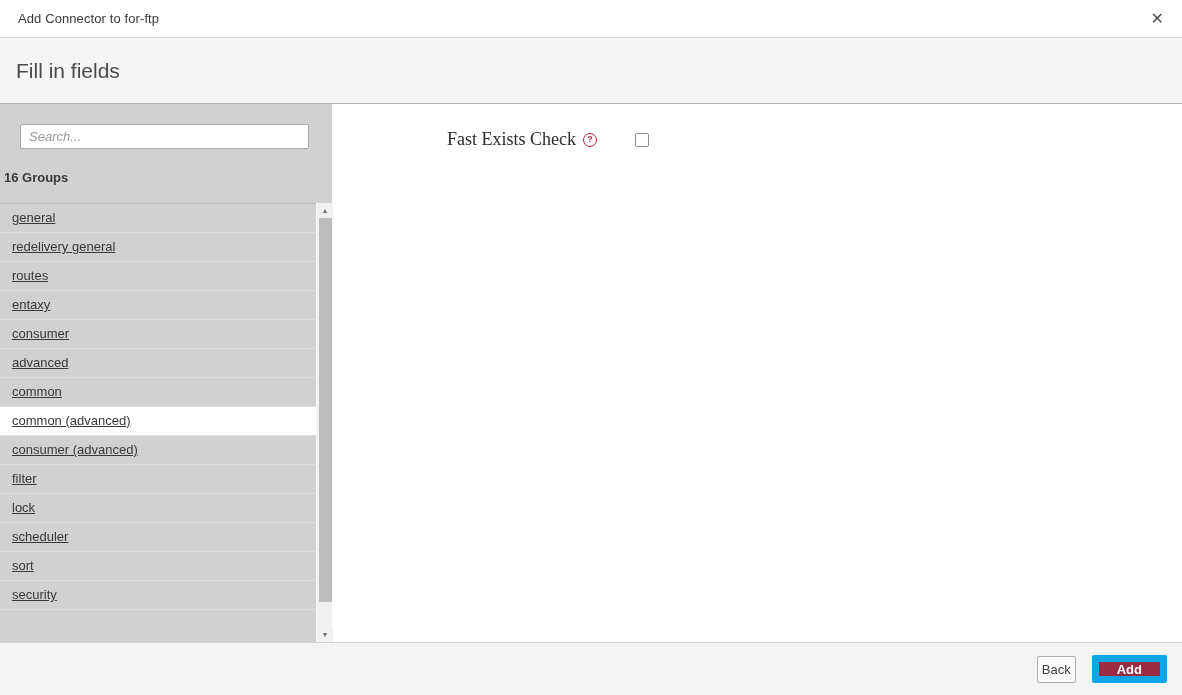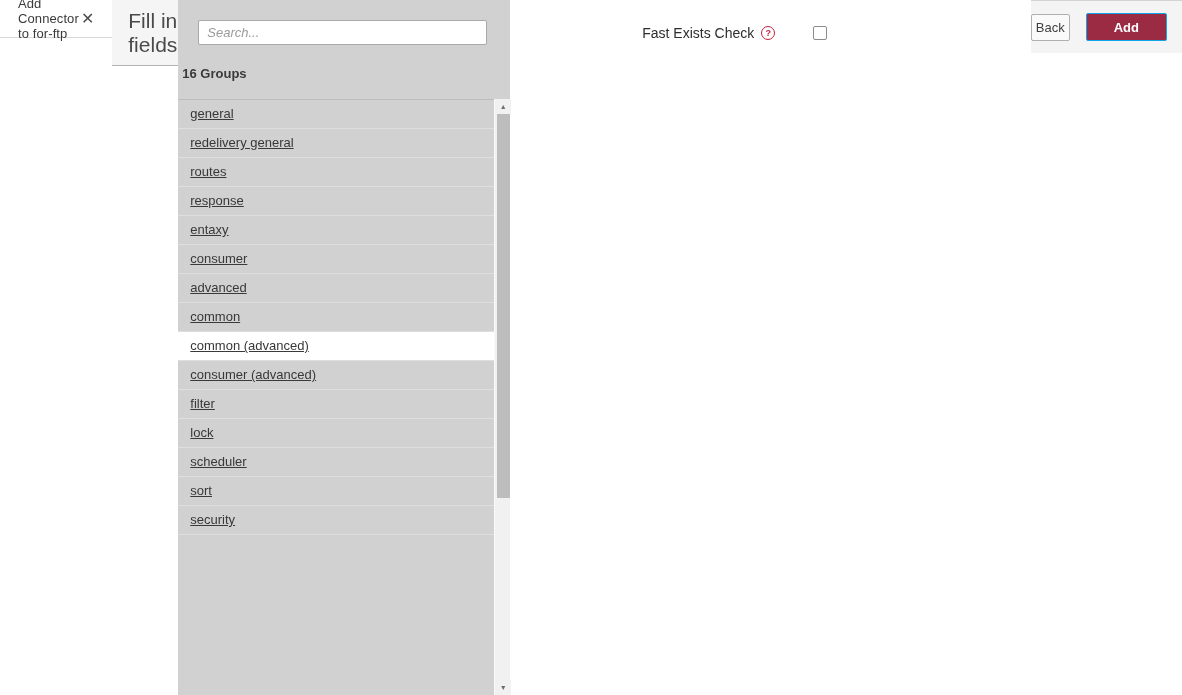--- a/index.html
+++ b/index.html
@@ -1,21 +1,21 @@
 <!DOCTYPE html>
 <html><head>
 <meta charset="utf-8">
 <style>
   * { margin:0; padding:0; box-sizing:border-box; }
   html,body { width:1182px; height:695px; }
   body {
     font-family: "Liberation Sans", "DejaVu Sans", sans-serif;
     background:#ffffff; color:#3a3a3a; overflow:hidden;
   }
-  .dialog { width:1182px; height:695px; display:flex; flex-direction:row; background:#fff; }
+  .dialog { width:1182px; height:695px; display:flex; flex-direction:column; background:#fff; }
 
   
   .titlebar {
     height:38px; flex:0 0 38px; background:#ffffff; border-bottom:1px solid #d9d9d9;
     display:flex; align-items:center; padding:0 16px 0 18px;
   }
   .titlebar .title { font-size:13px; color:#3a3a3a; letter-spacing:.1px; }
   .titlebar .close {
     margin-left:auto; font-size:16px; font-weight:bold; color:#4d4d4d;
     cursor:pointer; line-height:1; padding:2px 2px;
@@ -69,21 +69,21 @@
     position:absolute; top:15px; left:2px; width:13px; height:384px;
     background:#bdbdbd; cursor:grab;
   }
 
   
   .content { flex:1 1 auto; background:#ffffff; padding-top:25px; }
   .field-row { display:flex; align-items:center; }
   .field-label-wrap {
     width:265px; display:flex; align-items:center; justify-content:flex-end;
   }
-  .field-label { font-size:14px; color:#2d2d2d; }
+  .field-label { font-size:18px; color:#2d2d2d;font-family:Liberation Serif, serif; }
   .help-icon {
     width:14px; height:14px; margin-left:7px; border-radius:50%;
     border:1px solid #c41e3c; color:#c41e3c; font-size:9px; font-weight:bold;
     display:flex; align-items:center; justify-content:center; line-height:1;
     cursor:pointer; flex:0 0 14px;
   }
   .checkbox {
     width:14px; height:14px; margin-left:38px; border:1px solid #8c8c8c;
     border-radius:2px; background:#fff; cursor:pointer;
   }
@@ -91,21 +91,21 @@
   
   .footer {
     height:53px; flex:0 0 53px; background:#f4f4f4; border-top:1px solid #d4d4d4;
     display:flex; align-items:center; justify-content:flex-end; padding-right:15px;
   }
   .btn {
     font-family:inherit; font-size:13px; border-radius:2px; cursor:pointer;
     height:27px; padding:0 4px;
   }
   .btn-back { background:#fafafa; border:1px solid #b0b0b0; color:#3f3f3f; }
-  .btn-add  { background:#9a2b43; border:1px solid #0ea5e9; color:#ffffff; font-weight:bold; margin-left:16px; height:28px; padding:0 27px; }
+  .btn-add  { background:#9a2b43; border:7px solid #0ea5e9; color:#ffffff; font-weight:bold; margin-left:16px; height:28px; padding:0 18px; }
 </style>
 </head>
 <body>
 
 <div class="dialog">
 
   <div class="titlebar">
     <span class="title">Add Connector to for-ftp</span>
     <span class="close">✕</span>
   </div>
@@ -116,21 +116,20 @@
 
   <div class="body">
 
     <div class="sidebar">
       <input class="search" type="text" placeholder="Search..." style="">
       <div class="groups-count">16 Groups</div>
       <div class="group-list" id="group-list">
           <div class="group-item">general</div>
           <div class="group-item">redelivery general</div>
           <div class="group-item">routes</div>
-          <div class="group-item">response</div>
           <div class="group-item">entaxy</div>
           <div class="group-item">consumer</div>
           <div class="group-item">advanced</div>
           <div class="group-item">common</div>
           <div class="group-item selected">common (advanced)</div>
           <div class="group-item">consumer (advanced)</div>
           <div class="group-item">filter</div>
           <div class="group-item">lock</div>
           <div class="group-item">scheduler</div>
           <div class="group-item">sort</div>

